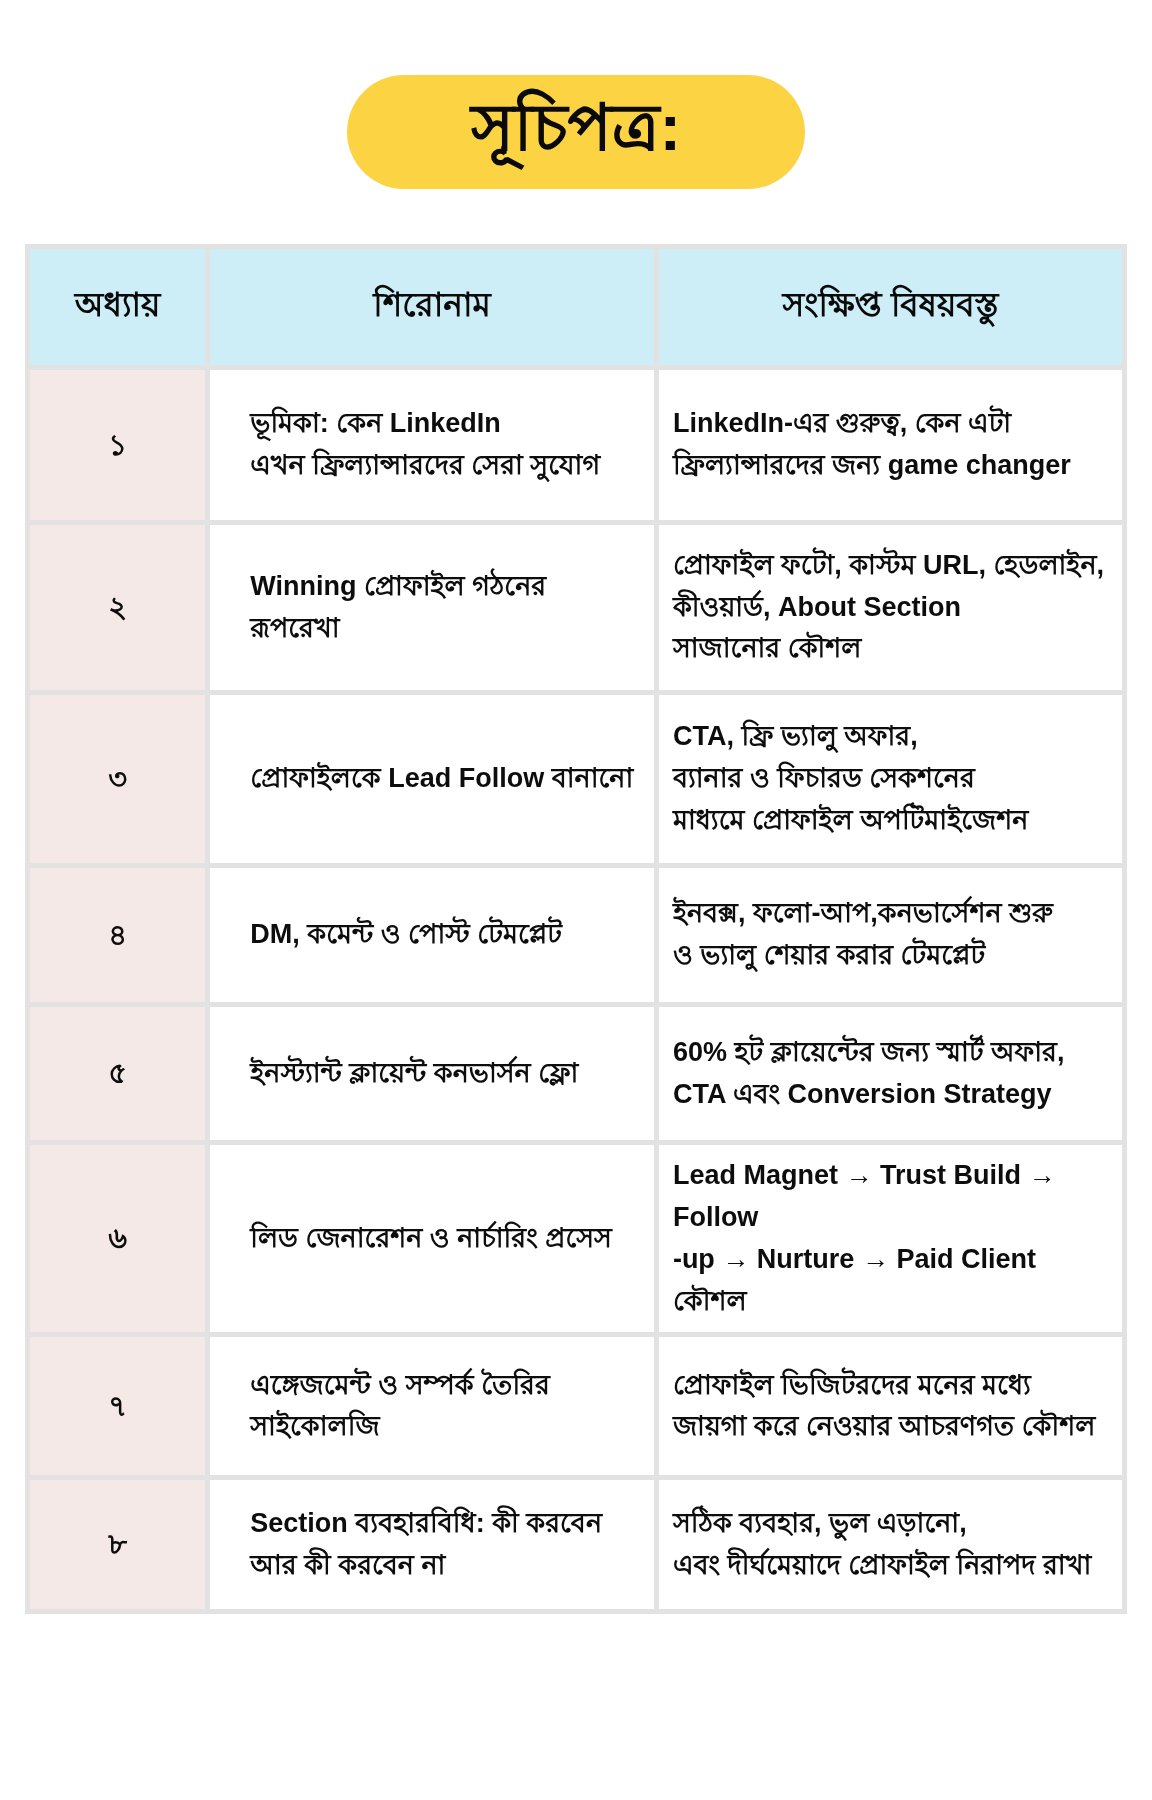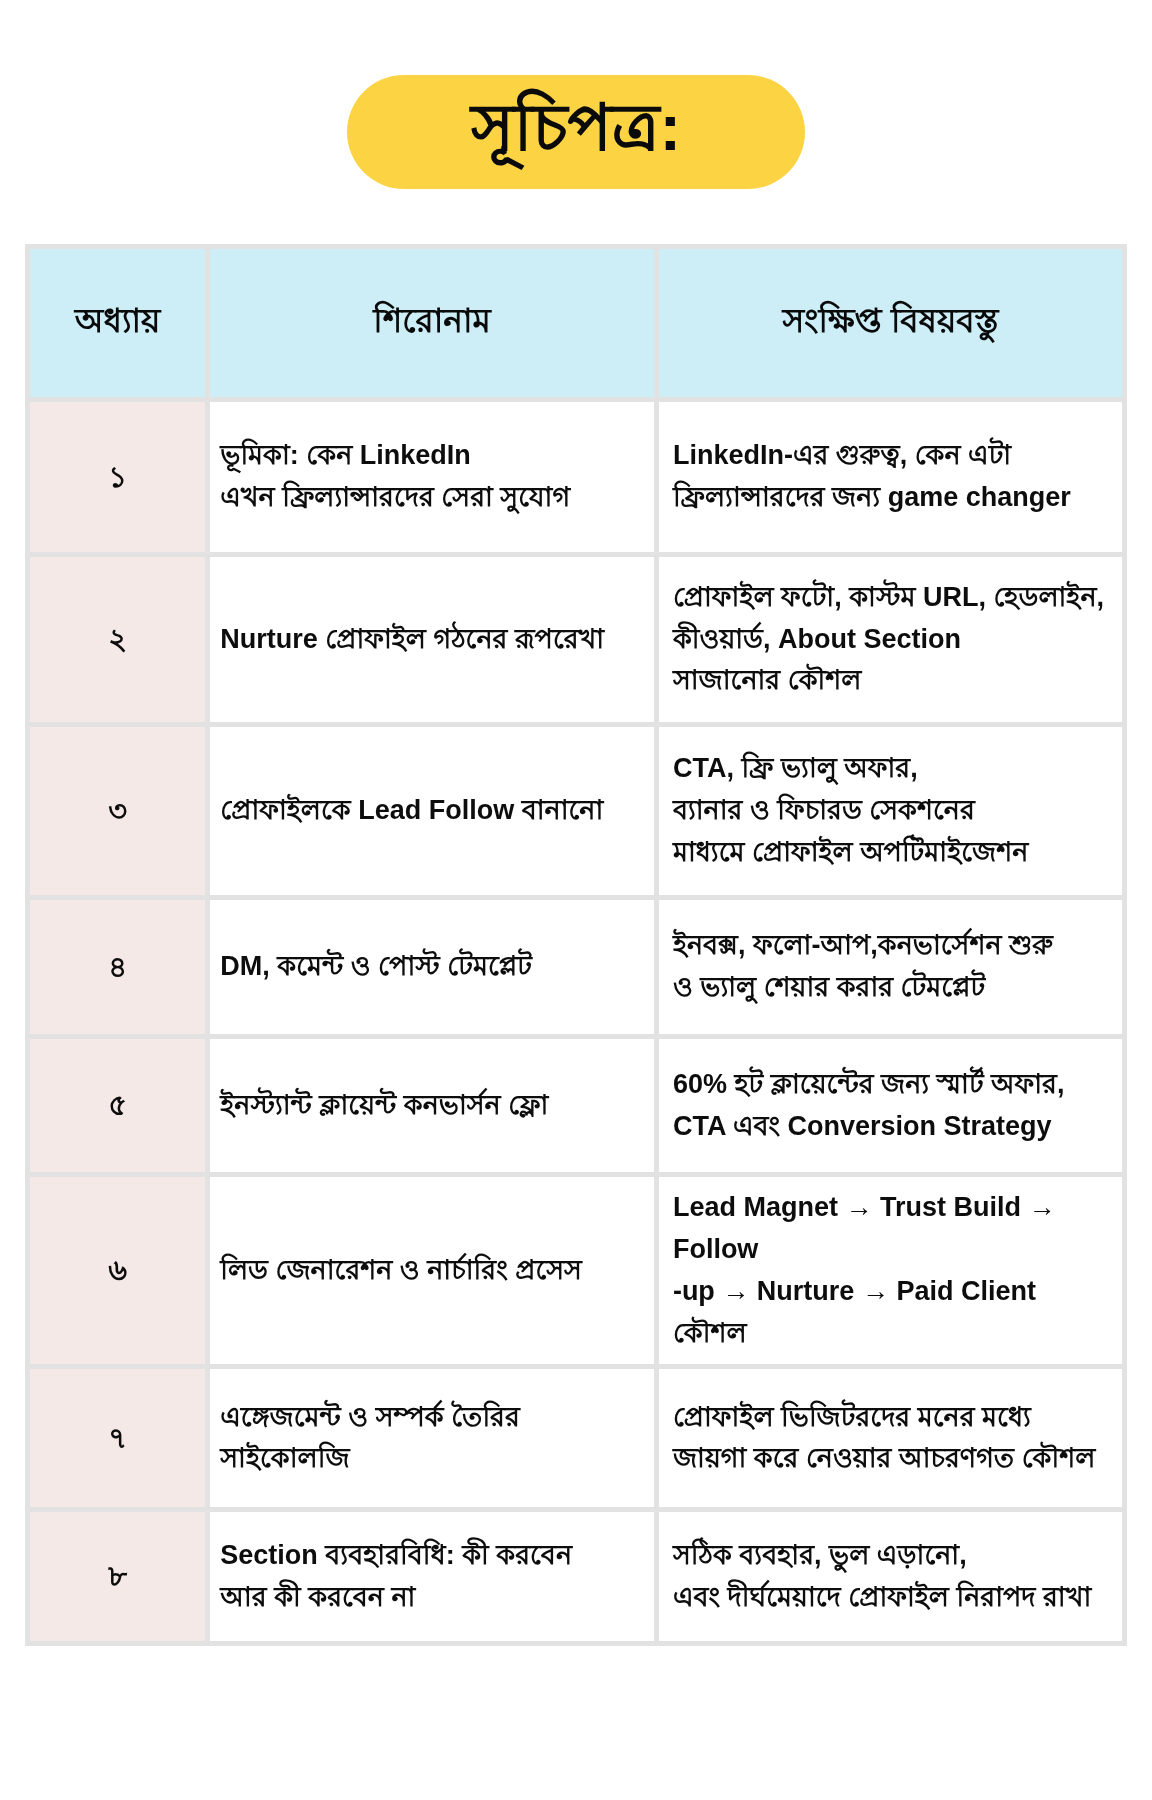--- a/index.html
+++ b/index.html
@@ -41,21 +41,21 @@
     border-spacing: 5px;
     background: #e2e2e2;
     table-layout: fixed;
   }
   .toc-table col.col-chapter { width: 16.2%; }
   .toc-table col.col-title   { width: 41.0%; }
   .toc-table col.col-summary { width: 42.8%; }
 
   .toc-table th {
     background: #cdeef6;
-    height: 148px;
+    height: 116px;
     font-size: 33px;
     font-weight: 700;
     text-align: center;
     vertical-align: middle;
     color: #0a0a0a;
     padding: 0 16px;
   }
   .toc-table td {
     vertical-align: middle;
     font-size: 27px;
@@ -65,21 +65,21 @@
     padding: 10px 14px;
   }
   .toc-table td.c-num {
     background: #f5e9e8;
     text-align: center;
     font-size: 29px;
   }
   .toc-table td.c-title {
     background: #ffffff;
     text-align: left;
-    padding-left: 10px;
+    padding-left: 40px;
   }
   .toc-table td.c-summary {
     background: #ffffff;
     text-align: left;
   }
   
   tbody tr:nth-child(1) { height: 150px; }
   tbody tr:nth-child(2) { height: 165px; }
   tbody tr:nth-child(3) { height: 168px; }
   tbody tr:nth-child(4) { height: 134px; }
@@ -114,21 +114,21 @@
   <tr>
     <td class="c-num"><span>১</span></td>
     <td class="c-title"><span>ভূমিকা: কেন LinkedIn
 এখন ফ্রিল্যান্সারদের সেরা সুযোগ</span></td>
     <td class="c-summary"><span>LinkedIn-এর গুরুত্ব, কেন এটা
 ফ্রিল্যান্সারদের জন্য game changer</span></td>
   </tr>
 
   <tr>
     <td class="c-num"><span>২</span></td>
-    <td class="c-title"><span>Nurture প্রোফাইল গঠনের রূপরেখা</span></td>
+    <td class="c-title"><span>Winning প্রোফাইল গঠনের রূপরেখা</span></td>
     <td class="c-summary"><span>প্রোফাইল ফটো, কাস্টম URL, হেডলাইন,
 কীওয়ার্ড, About Section
 সাজানোর কৌশল</span></td>
   </tr>
 
   <tr>
     <td class="c-num"><span>৩</span></td>
     <td class="c-title"><span>প্রোফাইলকে Lead Follow বানানো</span></td>
     <td class="c-summary"><span>CTA, ফ্রি ভ্যালু অফার,
 ব্যানার ও ফিচারড সেকশনের

